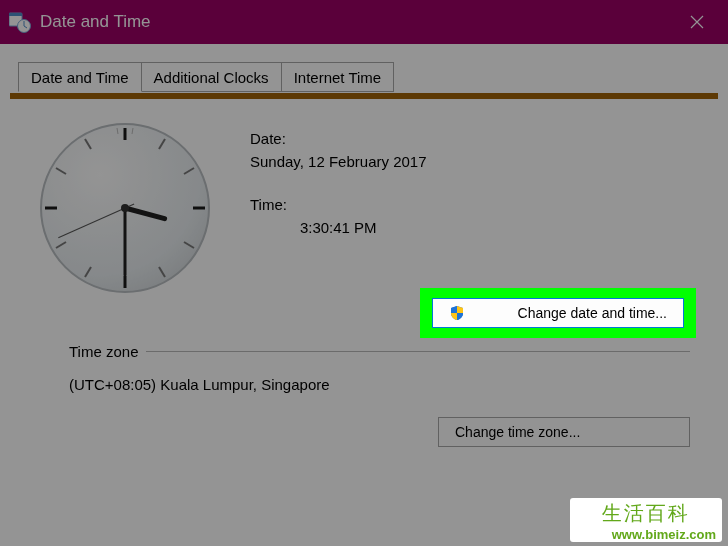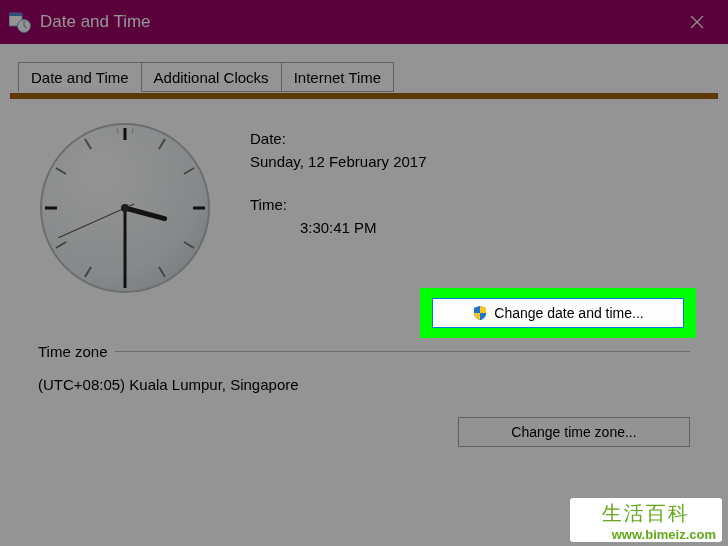--- a/index.html
+++ b/index.html
@@ -99,58 +99,59 @@
     z-index: 60; 
     background: #00ff00;
     padding: 10px 12px;
   }
   .winbtn {
     border: 1px solid #a7a7a7;
     background: #fdfdfd;
     height: 30px;
     display: inline-flex;
     align-items: center;
-    justify-content: center;
+    justify-content: space-between;
     gap: 6px;
     padding: 0 16px;
     font-size: 14px;
     cursor: pointer;
   }
   .winbtn.focus {
     border: 1px solid #0277d8;
     outline: 1px solid #0277d8;
     outline-offset: -1px;
     width: 252px;
   }
   .shield {
     width: 16px; height: 16px;
     display: inline-block;
   }
   .tz-group {
     margin-top: 48px;
+    margin-left: 31px;
   }
   .group-lbl {
     display: flex;
     align-items: center;
     gap: 8px;
     font-size: 15px;
     color: #000;
   }
   .group-lbl .line {
     flex: 1;
     height: 1px;
     background: #b8b8b8;
   }
   .tz-val { margin: 16px 0 24px 0; }
   .chg-tz-row {
     display: flex;
     justify-content: flex-end;
     padding-right: 0;
   }
-  .chg-tz-row .winbtn { width: 232px; padding-left: 16px; }
+  .chg-tz-row .winbtn { width: 252px; padding-left: 16px; }
   .dst { margin-top: 22px; }
   .watermark {
     position: absolute;
     right: 6px;
     bottom: 4px;
     z-index: 70;
     background: #fff;
     padding: 2px 6px 0 6px;
     border-radius: 3px;
     display: flex;

